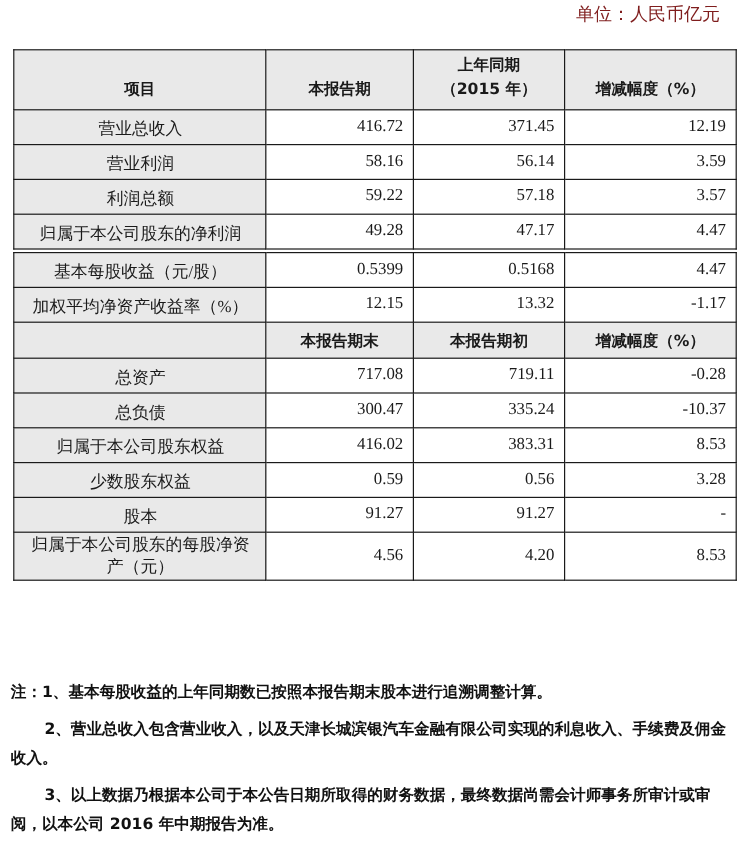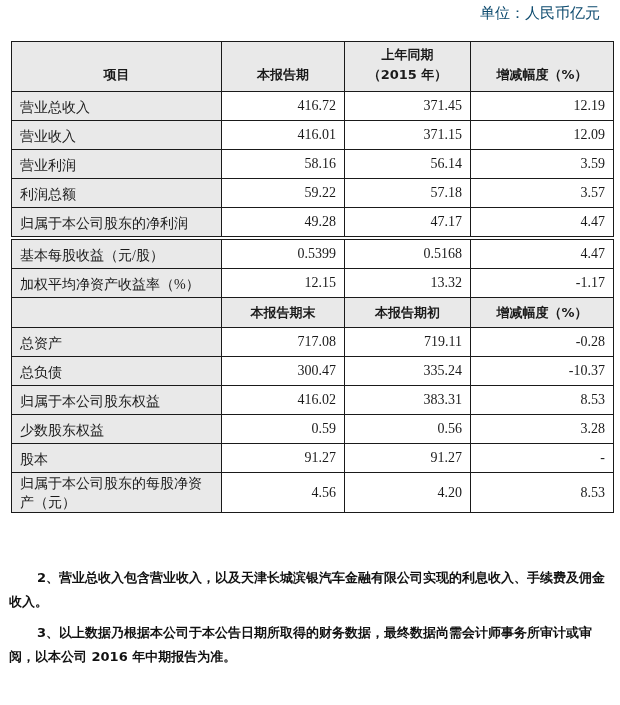--- a/index.html
+++ b/index.html
@@ -3,41 +3,41 @@
 <meta charset="utf-8">
 <style>
   html, body { margin: 0; padding: 0; background: #ffffff; }
   body {
     width: 620px; height: 705px; position: relative; overflow: hidden;
     font-family: "Liberation Serif", "DejaVu Serif", serif;
     color: #1a1a1a;
   }
   .unit {
     position: absolute; top: 3px; right: 20px;
-    font-size: 15px; line-height: 20px; color: #0c4a6e;
+    font-size: 15px; line-height: 20px; color: #7f1d1d;
   }
   .tbl {
     position: absolute; left: 11px; top: 41px;
     width: 602px;
     border-collapse: collapse;
     table-layout: fixed;
     font-size: 14px;
   }
   .tbl td {
     border: 1px solid #1a1a1a;
     padding: 0 7px;
     height: 29px;
     vertical-align: middle;
     box-sizing: border-box;
   }
   .tbl col.c0 { width: 210px; }
   .tbl col.c1 { width: 123px; }
   .tbl col.c2 { width: 126px; }
   .tbl col.c3 { width: 143px; }
-  .tbl td.label { background: #e9e9e9; text-align: left; padding-left: 8px; padding-top: 4px; }
+  .tbl td.label { background: #e9e9e9; text-align: center; padding-left: 8px; padding-top: 4px; }
   .tbl td.num { text-align: right; padding-right: 8px; }
   .tbl tr.hdr td {
     background: #e9e9e9; font-weight: bold; text-align: center;
     font-family: "DejaVu Sans", "Liberation Sans", sans-serif; font-size: 13px; margin-left: 36px;
   }
   .tbl tr.hdr1 td { height: 50px; vertical-align: bottom; padding-bottom: 6px; line-height: 20px; }
   .tbl tr.hdr2 td { height: 30px; }
   .tbl tr.gap td { height: 3px; border: none; border-top: 1px solid #1a1a1a; padding: 0; background: #fff; }
   .tbl tr.tall td { height: 40px; }
   .tbl tr.tall td.label { line-height: 19px; padding-top: 1px; }
@@ -70,26 +70,20 @@
         <div>（2015 年）</div>
       </td>
       <td>增减幅度（%）</td>
     </tr>
 
     <tr>
       <td class="label">营业总收入</td>
       <td class="num">416.72</td>
       <td class="num">371.45</td>
       <td class="num">12.19</td>
-    </tr>
-    <tr>
-      <td class="label">营业收入</td>
-      <td class="num">416.01</td>
-      <td class="num">371.15</td>
-      <td class="num">12.09</td>
     </tr>
     <tr>
       <td class="label">营业利润</td>
       <td class="num">58.16</td>
       <td class="num">56.14</td>
       <td class="num">3.59</td>
     </tr>
     <tr>
       <td class="label">利润总额</td>
       <td class="num">59.22</td>
@@ -158,15 +152,16 @@
     <tr class="tall">
       <td class="label">归属于本公司股东的每股净资产（元）</td>
       <td class="num">4.56</td>
       <td class="num">4.20</td>
       <td class="num">8.53</td>
     </tr>
   </tbody>
 </table>
 
 <div class="notes">
+  <p>注：1、基本每股收益的上年同期数已按照本报告期末股本进行追溯调整计算。</p>
   <p class="indent">2、营业总收入包含营业收入，以及天津长城滨银汽车金融有限公司实现的利息收入、手续费及佣金收入。</p>
   <p class="indent">3、以上数据乃根据本公司于本公告日期所取得的财务数据，最终数据尚需会计师事务所审计或审阅，以本公司 2016 年中期报告为准。</p>
 </div>
 
 </body></html>

